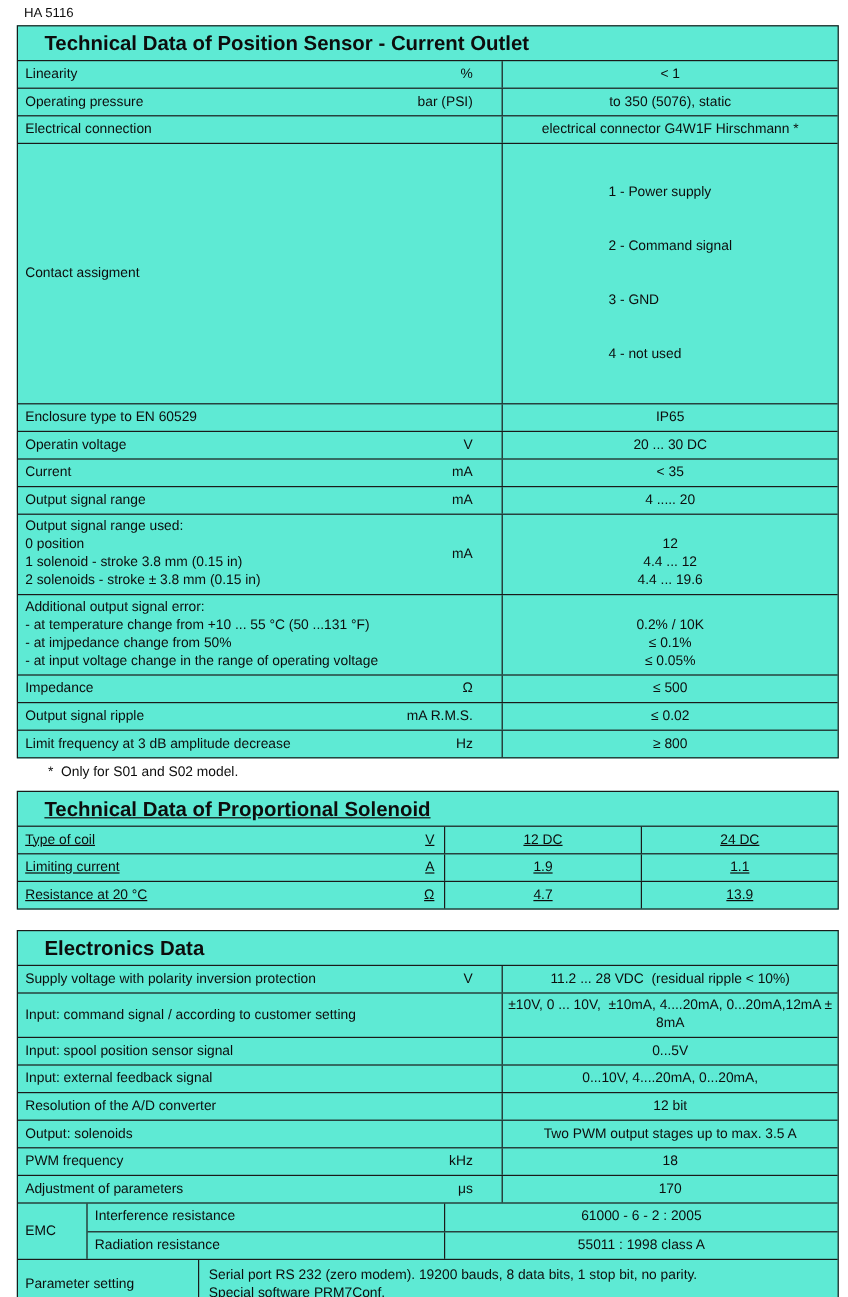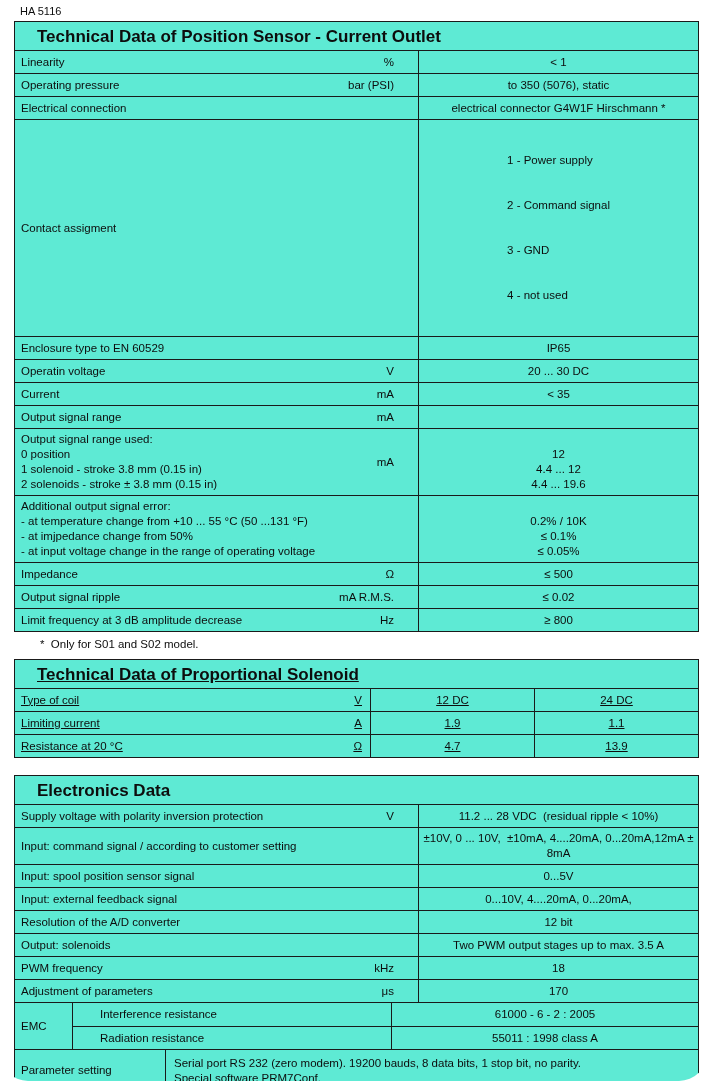--- a/index.html
+++ b/index.html
@@ -9,21 +9,20 @@
     font-family:"Liberation Sans", sans-serif;
     color:#0d0d0d;
     font-size:11.5px;
     line-height:15px;
   }
   .page {
     width:707px; height:1081px;
     padding:4px 8px 0 14px;
     display:flex; flex-direction:column;
     overflow:hidden;
-    border-radius:28px;
   }
   .doc-code { font-size:11px; margin:0 0 2px 6px; }
 
   .tbl { border:1.5px solid #1a1a1a; background:#5eead4; }
   .title-row {
     font-size:17px; line-height:19px; font-weight:bold;
     padding:5px 4px 4px 22px;
   }
   .row { display:flex; border-top:1px solid #1a1a1a; min-height:23px; align-items:stretch; }
 
@@ -54,21 +53,21 @@
   .vc2.bdr-r { border-right:1px solid #1a1a1a; }
 
   
   .emc-label {
     flex:0 0 58px; border-right:1px solid #1a1a1a;
     display:flex; align-items:center; padding-left:6px;
   }
   .emc-rows { flex:1; display:flex; flex-direction:column; }
   .emc-row { flex:1; display:flex; min-height:23px; align-items:stretch; }
   .emc-row + .emc-row { border-top:1px solid #1a1a1a; }
-  .emc-name { flex:0 0 298px; border-right:1px solid #1a1a1a; display:flex; align-items:center; padding-left:6px;margin-left:21px; }
+  .emc-name { flex:0 0 298px; border-right:1px solid #1a1a1a; display:flex; align-items:center; padding-left:6px; }
   .emc-val { flex:1; display:flex; align-items:center; justify-content:center; text-align:center; }
 
   
   .param-label { flex:0 0 151px; border-right:1px solid #1a1a1a; display:flex; align-items:center; padding-left:6px; }
   .param-val { flex:1; display:flex; flex-direction:column; justify-content:flex-end; padding:4px 8px; min-height:40px; }
 
   .footnote { padding:5px 0 2px 26px; margin-bottom:5px; white-space:pre-wrap; }
 
   .mb8 { margin-bottom:17px;text-decoration:underline; }
   .mb6 { margin-bottom:6px; }
@@ -141,20 +140,21 @@
           <span>mA</span>
         </div>
       <div class="vc">&lt; 35</div>
     </div>
 
     <div class="row">
       <div class="lc">
           <span>Output signal range</span>
           <span>mA</span>
         </div>
+      <div class="vc">4 ..... 20</div>
     </div>
 
     <div class="row">
       <div class="lc">
         <div class="lines">
           <div>Output signal range used:</div>
           <div>0 position</div>
           <div>1 solenoid - stroke 3.8 mm (0.15 in)</div>
           <div>2 solenoids - stroke ± 3.8 mm (0.15 in)</div>
         </div>

